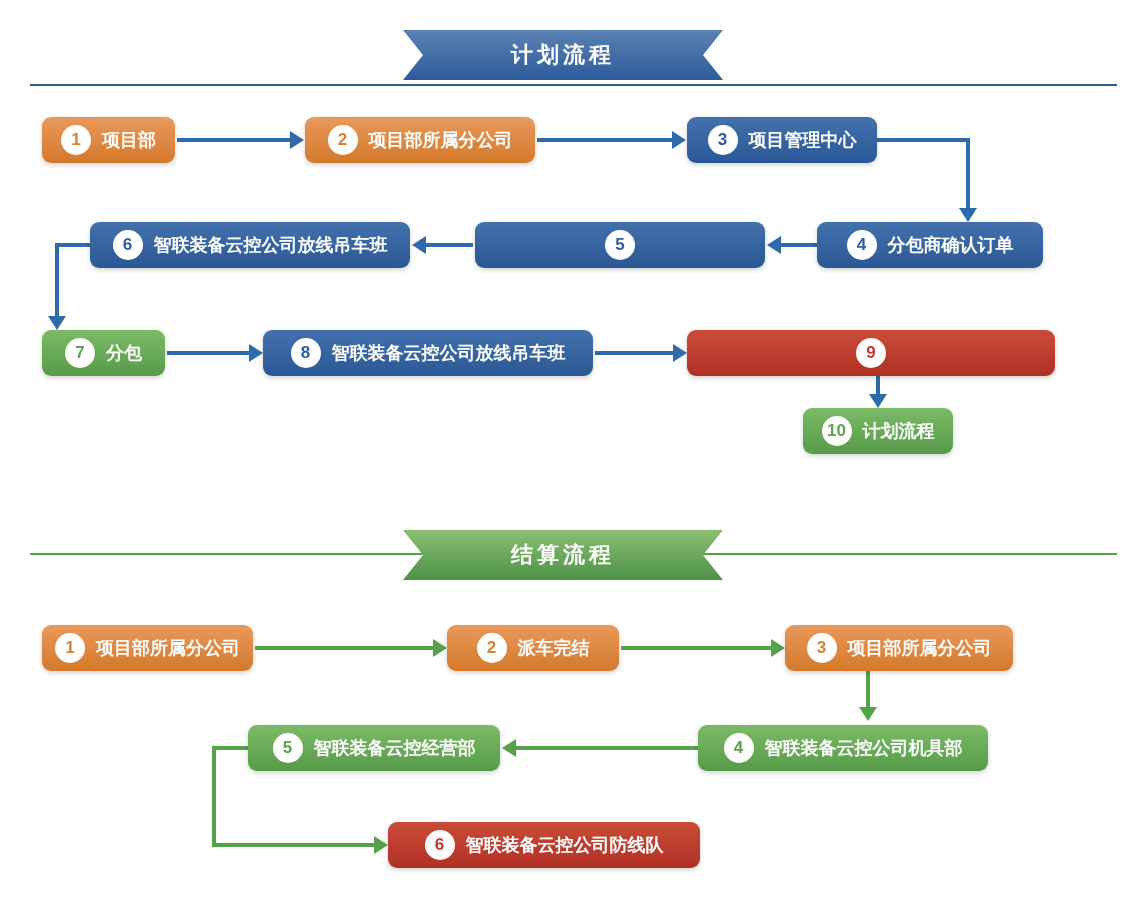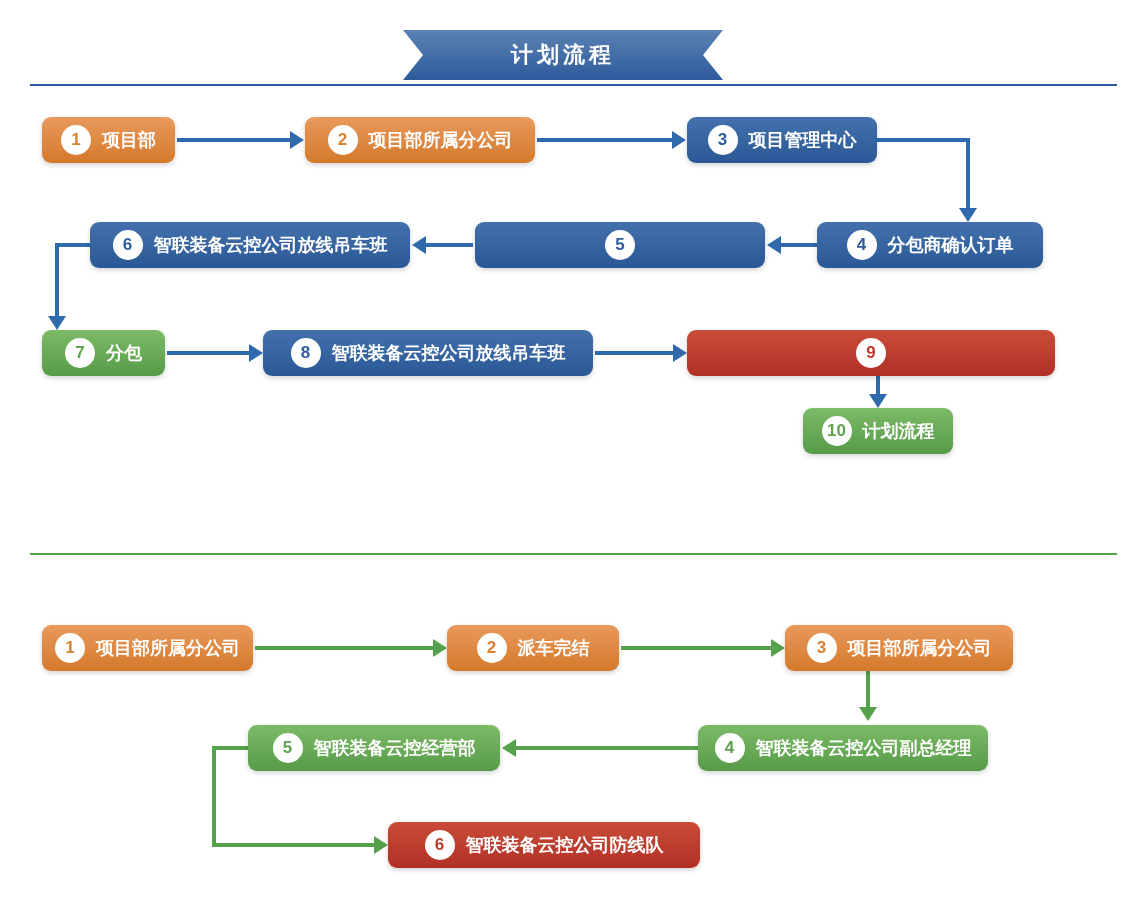--- a/index.html
+++ b/index.html
@@ -121,37 +121,40 @@
   <div class="seg h-line blue-seg" style="left:167px;top:351px;width:82px"></div>
   <div class="tri tri-right-blue" style="left:249px;top:344px"></div>
 
   <div class="seg h-line blue-seg" style="left:595px;top:351px;width:78px"></div>
   <div class="tri tri-right-blue" style="left:673px;top:344px"></div>
 
   <div class="seg v-line blue-seg" style="left:876px;top:376px;height:20px"></div>
   <div class="tri tri-down-blue" style="left:869px;top:394px"></div>
 
   <div class="hr green-hr"></div>
+  <div class="banner green-banner">
+    <span>结算流程</span>
+  </div>
 
   <div class="node orange" style="left:42px;top:625px;width:211px">
     <span class="badge">1</span>
     <span>项目部所属分公司</span>
   </div>
   <div class="node orange" style="left:447px;top:625px;width:172px">
     <span class="badge">2</span>
     <span>派车完结</span>
   </div>
   <div class="node orange" style="left:785px;top:625px;width:228px">
     <span class="badge">3</span>
     <span>项目部所属分公司</span>
   </div>
 
   <div class="node green" style="left:698px;top:725px;width:290px">
     <span class="badge">4</span>
-    <span>智联装备云控公司副总经理</span>
+    <span>智联装备云控公司机具部</span>
   </div>
   <div class="node green" style="left:248px;top:725px;width:252px">
     <span class="badge">5</span>
     <span>智联装备云控经营部</span>
   </div>
 
   <div class="node red" style="left:388px;top:822px;width:312px">
     <span class="badge">6</span>
     <span>智联装备云控公司防线队</span>
   </div>

